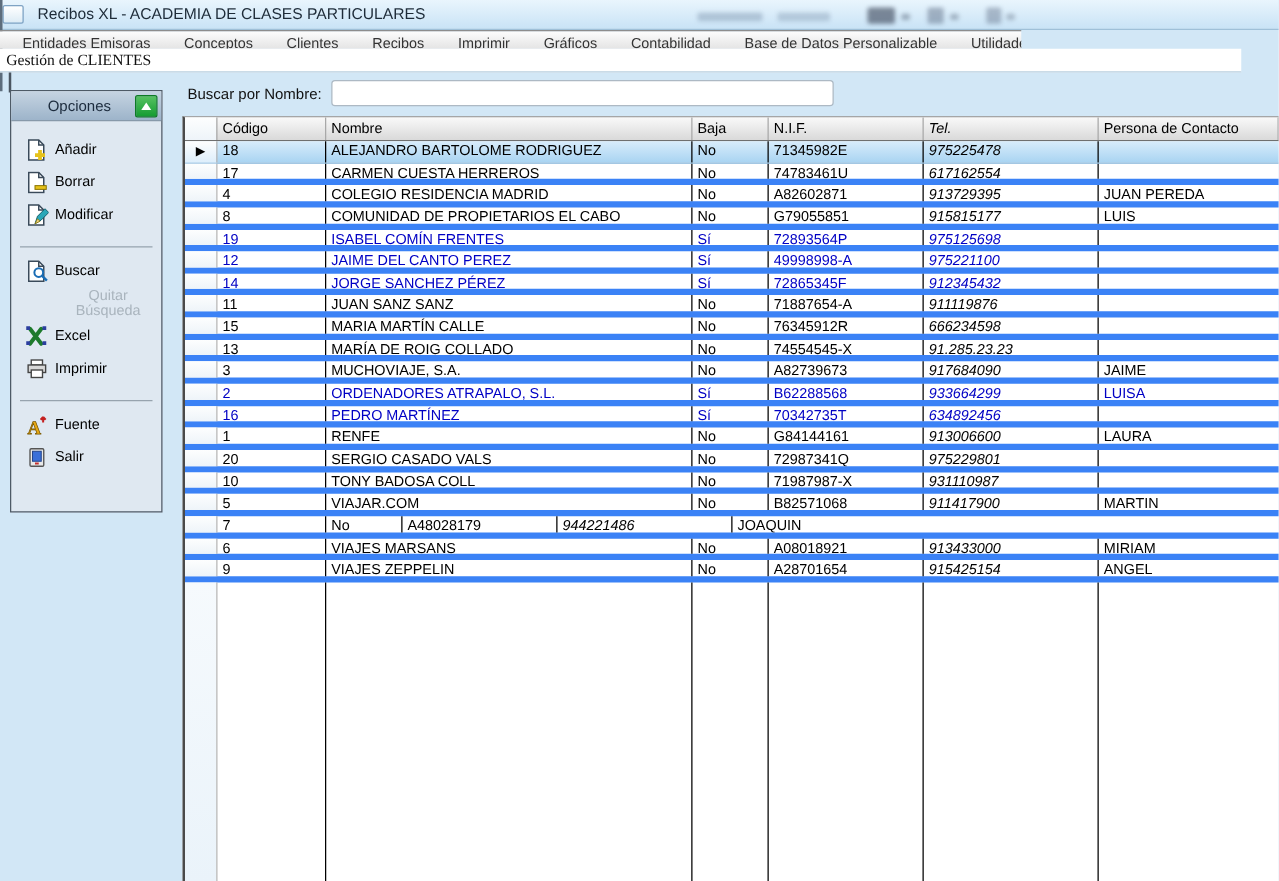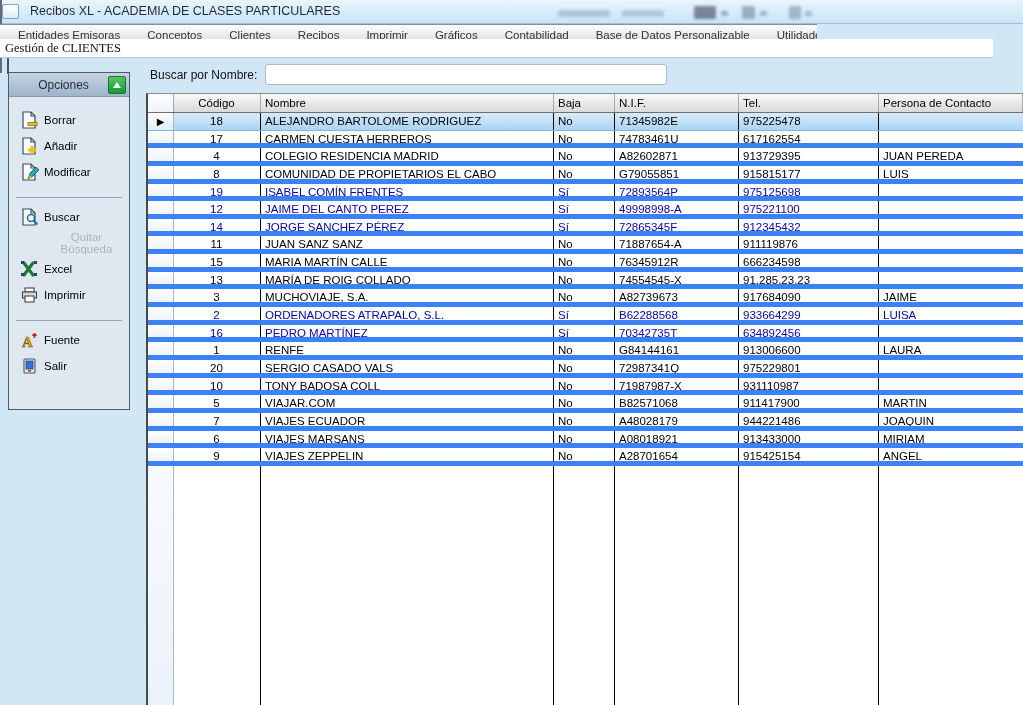--- a/index.html
+++ b/index.html
@@ -68,25 +68,25 @@
     display:flex; flex-direction:column; }
   .g-row { display:flex; flex:none; height:17.65px; }
   .g-head { height:19px; background:linear-gradient(#f9f9f9,#d9d9d9);
     border-bottom:1px solid #6f6f6f; }
   .g-head .cell { border-right:1px solid #a8a8a8; font-size:11.5px; color:#000;
     line-height:18px; }
   .cell { overflow:hidden; white-space:nowrap; padding-left:4px; font-size:11.5px;
     line-height:17px; color:#000; }
   .c-sel   { width:26px; flex:none; padding:0; border-right:1px solid #b5b5b5;
     background:linear-gradient(#fdfefe,#eef4f9); text-align:center; }
-  .c-cod   { width:87px;  flex:none; text-align:center; padding-right:5px; border-right:1px solid #000; }
+  .c-cod   { width:87px;  flex:none; text-align:left; padding-right:5px; border-right:1px solid #000; }
   .c-nom   { width:293px; flex:none; border-right:1px solid #000; }
   .c-baja  { width:61px;  flex:none; border-right:1px solid #000; }
   .c-nif   { width:124px; flex:none; border-right:1px solid #000; }
-  .c-tel   { width:140px; flex:none; border-right:1px solid #000; }
+  .c-tel   { width:140px; flex:none; border-right:1px solid #000;font-style:italic; }
   .c-per   { flex:1; }
   .g-head .c-cod { border-right:1px solid #a8a8a8; }
   .g-head .c-nom, .g-head .c-baja, .g-head .c-nif, .g-head .c-tel { border-right:1px solid #a8a8a8; }
   .data-row { border-bottom:5px solid #3b82f6; cursor:pointer; }
   .data-row.flagged .cell { color:#0000c4; }
   .data-row.selected { background:linear-gradient(#d8ecfb,#a9d4f2); border-bottom:1px solid #85b5da; }
   .data-row.selected .c-sel { background:linear-gradient(#fefefe,#ddeefb); }
   .sel-arrow { font-size:10px; color:#000; line-height:17px; }
   .g-fill { flex:1; border-bottom:none; }
   .g-fill .c-sel { background:linear-gradient(#f6fafd,#eaf3fa); }
@@ -139,32 +139,32 @@
     <span class="side-title">Opciones</span>
     <span class="up-btn">
       <span class="up-arrow"></span>
     </span>
   </div>
   <div class="side-body" id="side-body">
       <div class="side-item">
         <span class="icon"><svg width="19" height="18" viewBox="0 0 19 18">
             <path d="M3 1h8l4 4v12H3z" fill="#fff" stroke="#3a4a5a" stroke-width="1.2"></path>
             <path d="M11 1v4h4" fill="none" stroke="#3a4a5a" stroke-width="1.2"></path>
-            <rect x="8" y="11.5" width="9" height="3" fill="#e6c21a" stroke="#8a7400" stroke-width=".8"></rect>
-          </svg></span>
-        <span class="lbl">Borrar</span>
+            <path d="M12 9v8M8 13h8" stroke="#e6c21a" stroke-width="3"></path>
+            <path d="M12 9v8M8 13h8" stroke="#8a7400" stroke-width="3" fill="none" opacity="0"></path>
+          </svg></span>
+        <span class="lbl">Añadir</span>
       </div>
       <div class="side-item">
         <span class="icon"><svg width="19" height="18" viewBox="0 0 19 18">
             <path d="M3 1h8l4 4v12H3z" fill="#fff" stroke="#3a4a5a" stroke-width="1.2"></path>
             <path d="M11 1v4h4" fill="none" stroke="#3a4a5a" stroke-width="1.2"></path>
-            <path d="M12 9v8M8 13h8" stroke="#e6c21a" stroke-width="3"></path>
-            <path d="M12 9v8M8 13h8" stroke="#8a7400" stroke-width="3" fill="none" opacity="0"></path>
-          </svg></span>
-        <span class="lbl">Añadir</span>
+            <rect x="8" y="11.5" width="9" height="3" fill="#e6c21a" stroke="#8a7400" stroke-width=".8"></rect>
+          </svg></span>
+        <span class="lbl">Borrar</span>
       </div>
       <div class="side-item">
         <span class="icon"><svg width="19" height="18" viewBox="0 0 19 18">
             <path d="M3 1h8l4 4v12H3z" fill="#fff" stroke="#3a4a5a" stroke-width="1.2"></path>
             <path d="M11 1v4h4" fill="none" stroke="#3a4a5a" stroke-width="1.2"></path>
             <path d="M8 16l2-6 6-6 3 3-6 6z" fill="#2aa7b8" stroke="#14606e" stroke-width=".8"></path>
             <path d="M8 16l2-4 2 2z" fill="#f0d080" stroke="#8a7400" stroke-width=".6"></path>
           </svg></span>
         <span class="lbl">Modificar</span>
       </div>
@@ -361,21 +361,20 @@
         <div class="cell c-sel"></div>
         <div class="cell c-cod">5</div>
         <div class="cell c-nom">VIAJAR.COM</div>
         <div class="cell c-baja">No</div>
         <div class="cell c-nif">B82571068</div>
         <div class="cell c-tel">911417900</div>
         <div class="cell c-per">MARTIN</div>
       </div><div class="g-row data-row">
         <div class="cell c-sel"></div>
         <div class="cell c-cod">7</div>
-        <div class="cell c-nom">VIAJES ECUADOR</div>
         <div class="cell c-baja">No</div>
         <div class="cell c-nif">A48028179</div>
         <div class="cell c-tel">944221486</div>
         <div class="cell c-per">JOAQUIN</div>
       </div><div class="g-row data-row">
         <div class="cell c-sel"></div>
         <div class="cell c-cod">6</div>
         <div class="cell c-nom">VIAJES MARSANS</div>
         <div class="cell c-baja">No</div>
         <div class="cell c-nif">A08018921</div>

